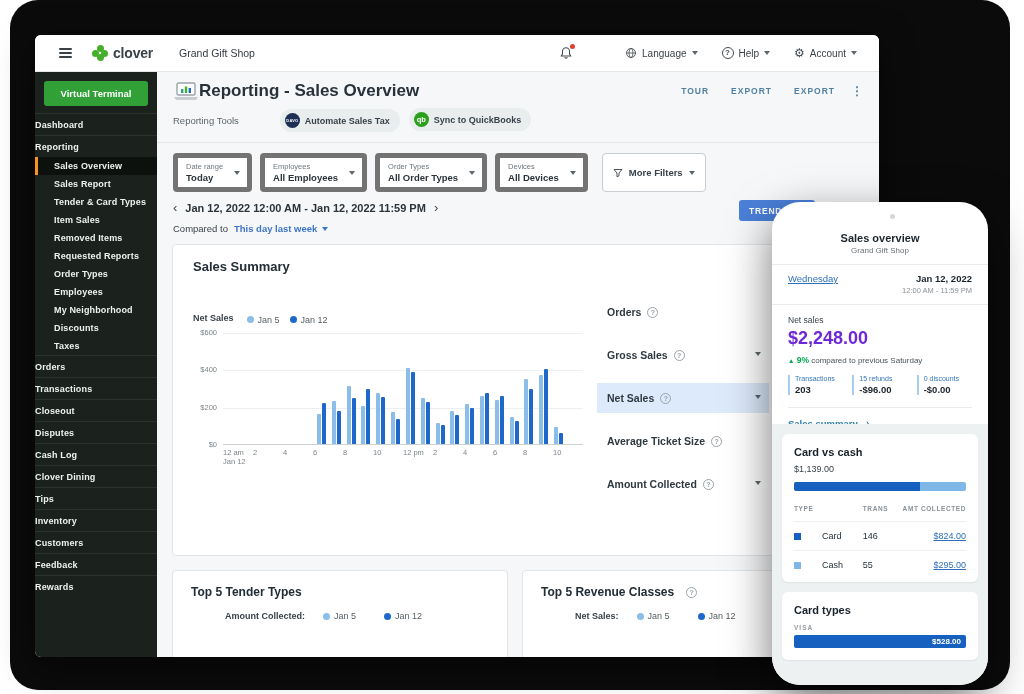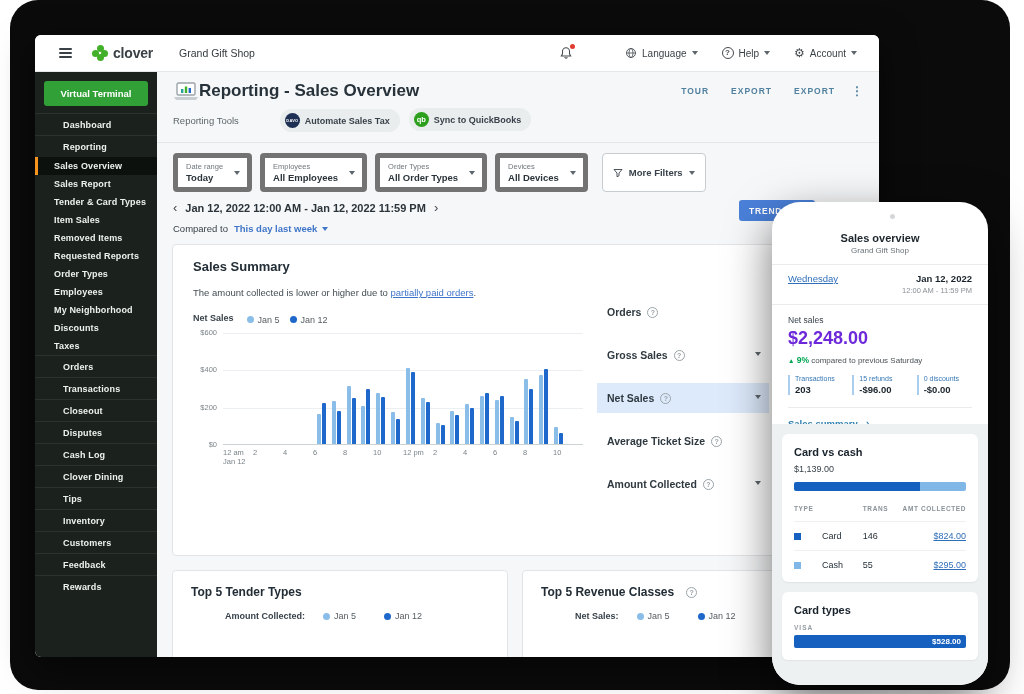--- a/index.html
+++ b/index.html
@@ -40,21 +40,21 @@
     border-right:3.5px solid transparent; border-top:4px solid #5c666c; }
   .caret.blue { border-top-color:#3f75c8; }
 
   
   .sidebar { position:absolute; left:0; top:37px; bottom:0; width:122px; background:#1b221d; }
   .vt-wrap { padding:9px 9px 7px; }
   .vt-btn { width:100%; height:25px; background:#31a037; border:none; border-radius:3px;
     color:#fff; font-size:9.5px; font-weight:700; cursor:pointer; font-family:inherit; }
   .side-item { color:#eef2ef; font-size:9px; font-weight:700; cursor:pointer;
     display:flex; align-items:center; letter-spacing:.15px; }
-  .side-item.top { height:22px; padding-left:28px; border-top:1px solid rgba(255,255,255,.08); }
+  .side-item.top { height:22px; padding-left:0; border-top:1px solid rgba(255,255,255,.08); }
   .side-item.sub { height:18px; padding-left:19px; font-weight:700; }
   .side-item.sub.active { background:#0c110e; border-left:3px solid #f7941d; padding-left:16px; }
 
   
   .content { position:absolute; left:122px; top:37px; right:0; bottom:0;
     background:#f6f7f8; overflow:hidden; }
   .page-header { display:flex; align-items:center; padding:9px 16px 4px; }
   .page-title { margin-left:0; font-size:17px; font-weight:700; color:#27323a; }
   .header-actions { margin-left:auto; display:flex; gap:22px; }
   .h-action { font-size:8.5px; font-weight:700; letter-spacing:1px; color:#50809f; cursor:pointer; }
@@ -345,21 +345,20 @@
     <div class="compared-row">
       <span>Compared to</span>
       <span class="compared-link">
         <span>This day last week</span>
         <i class="caret blue"></i>
       </span>
     </div>
 
     <section class="summary-card">
       <h2 class="card-title">Sales Summary</h2>
-      <p class="card-note"><span>The amount collected is lower or higher due to </span><a class="note-link">partially paid orders</a><span>.</span></p>
       <div class="legend-row">
         <span class="legend-title">Net Sales</span>
         <span id="legend-series"><span class="series-item" style="margin-right: 10px;">
               <i class="dot" style="background: rgb(139, 189, 233);"></i>
               <span>Jan 5</span>
             </span><span class="series-item" style="margin-right: 10px;">
               <i class="dot" style="background: rgb(30, 104, 203);"></i>
               <span>Jan 12</span>
             </span></span>
       </div>

